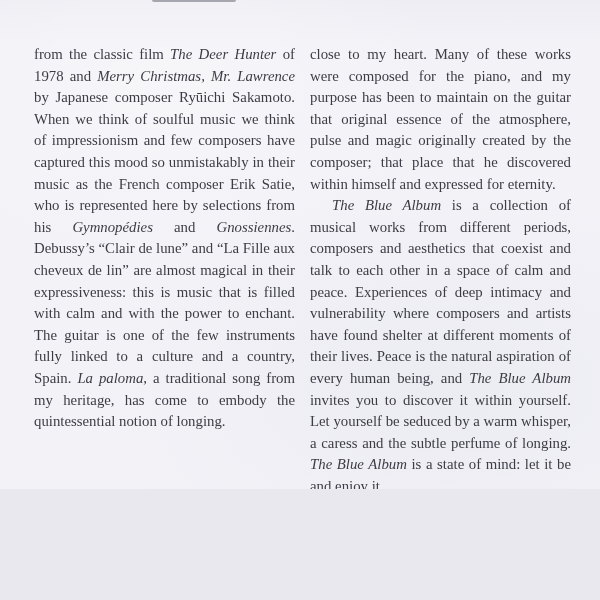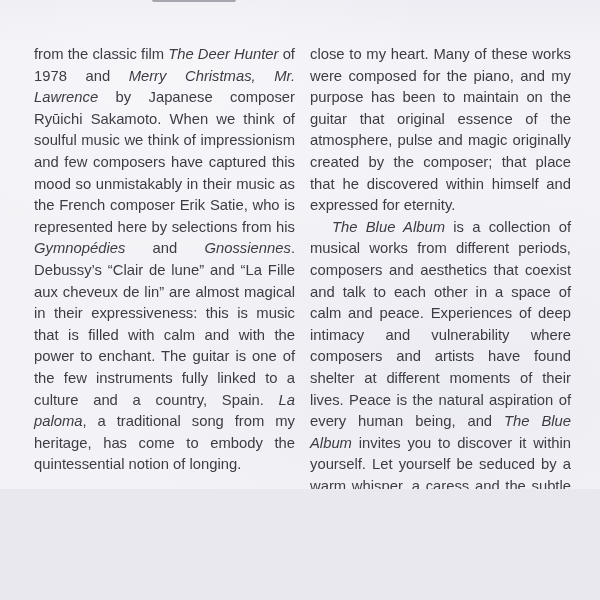--- a/index.html
+++ b/index.html
@@ -9,21 +9,21 @@
   }
   .page {
     position: relative;
     width: 600px;
     height: 489px;
     overflow: hidden;
     background:
       radial-gradient(ellipse 420px 260px at 28% 18%, rgba(255,255,255,0.35), rgba(255,255,255,0) 70%),
       radial-gradient(ellipse 500px 300px at 75% 80%, rgba(226,226,236,0.45), rgba(226,226,236,0) 70%),
       linear-gradient(180deg, #ededf3 0px, #f2f2f7 45px, #f3f3f7 540px, #f0f0f5 600px);
-    font-family: Liberation Sans, sans-serif;
+    font-family: Liberation Serif, serif;
   }
   .scan-artifact {
     position: absolute;
     left: 152px;
     top: 0;
     width: 84px;
     height: 2px;
     background: #6a6a72;
     opacity: 0.55;
     border-radius: 0 0 2px 2px;

